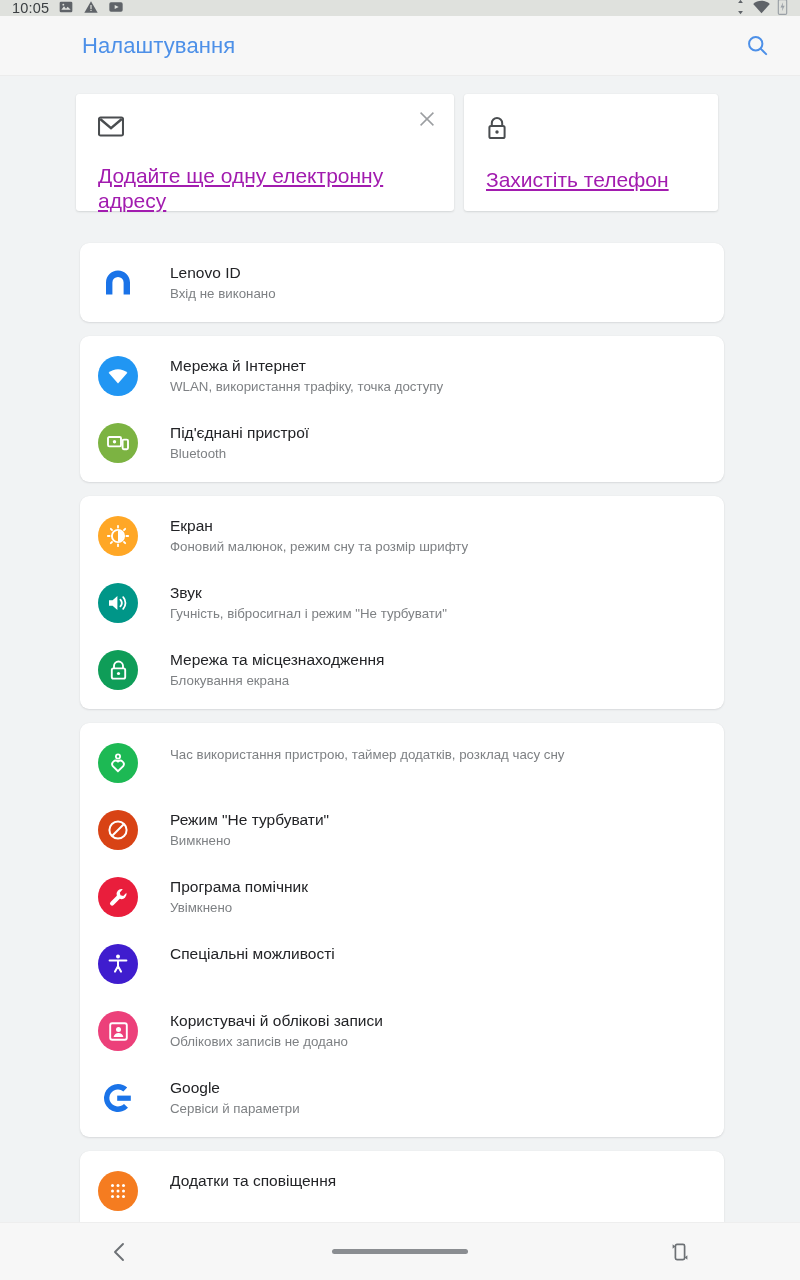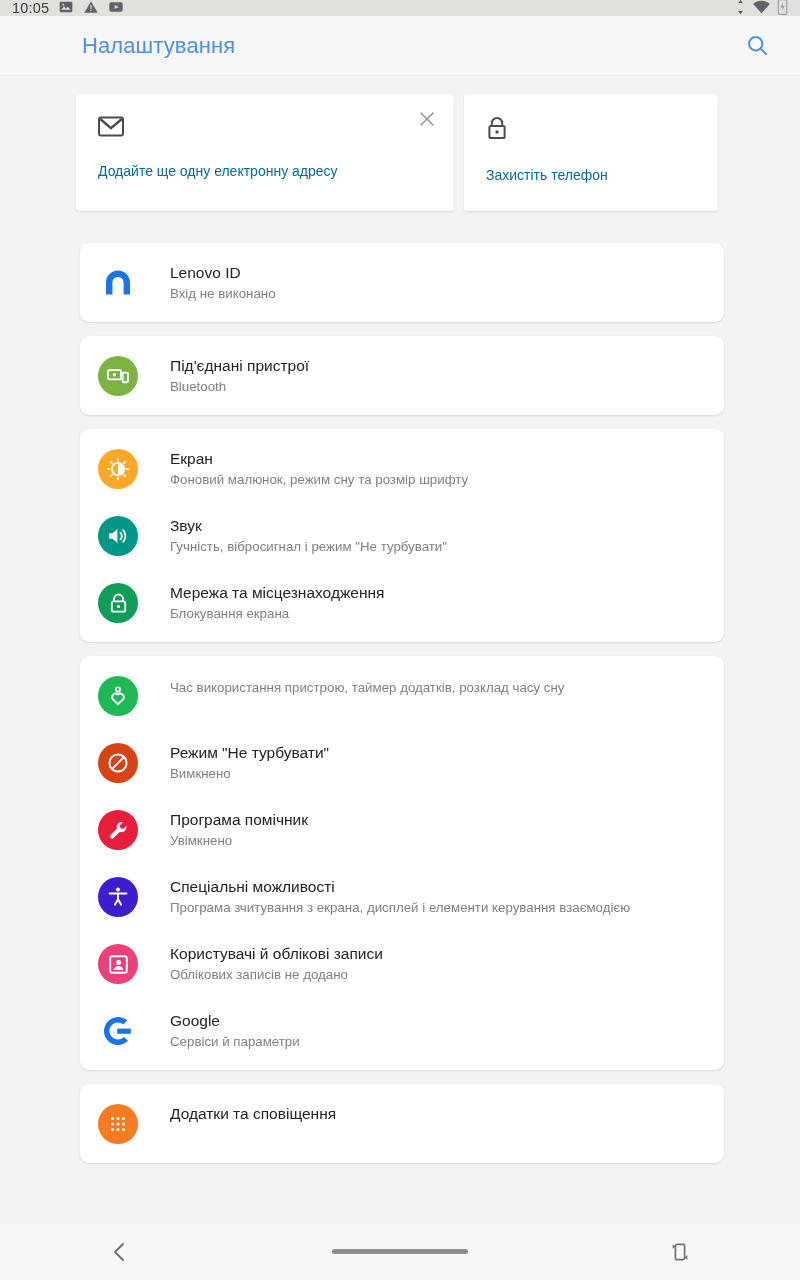--- a/index.html
+++ b/index.html
@@ -70,23 +70,24 @@
     border-radius:3px;
     box-shadow:0 1px 2px rgba(60,64,67,.15), 0 0 1px rgba(60,64,67,.08);
     position:relative;
     padding:22px 20px 20px 22px;
     height:117px;
   }
   .sugg-card.first { width:378px; }
   .sugg-card.second { width:254px; }
   .sugg-icon { margin-bottom:22px; }
   .sugg-text {
-    font-size:14px;
-    color:#0369a1;
+    font-size:21px;
+    color:#a21caf;
     line-height:1.2;
+    text-decoration:underline;
   }
   .sugg-close {
     position:absolute;
     top:14px; right:16px;
     width:22px; height:22px;
     display:flex; align-items:center; justify-content:center;
     cursor:pointer;
     opacity:.62;
   }
 
@@ -255,20 +256,31 @@
           </svg>
       </span>
       <span class="row-text">
         <span class="row-title">Lenovo ID</span>
         <span class="row-sub" style="display:block">Вхід не виконано</span>
       </span>
     </div>
   </div>
 
   <div class="group">
+    <div class="row">
+      <span class="row-icon" style="background:#2196f3">
+        <svg width="24" height="20" viewBox="0 0 24 20">
+            <path d="M12 17.4L2.6 6.8C5.2 4.5 8.5 3.2 12 3.2s6.8 1.3 9.4 3.6z" fill="#ffffff"></path>
+          </svg>
+      </span>
+      <span class="row-text">
+        <span class="row-title">Мережа й Інтернет</span>
+        <span class="row-sub" style="display:block">WLAN, використання трафіку, точка доступу</span>
+      </span>
+    </div>
     <div class="row">
       <span class="row-icon" style="background:#7cb342">
         <svg width="24" height="20" viewBox="0 0 24 20">
             <rect x="2" y="4" width="13" height="9.4" rx="1.3" fill="none" stroke="#ffffff" stroke-width="1.9"></rect>
             <circle cx="8.5" cy="8.7" r="1.7" fill="#ffffff"></circle>
             <rect x="16.6" y="6.6" width="5.4" height="9.6" rx="1.2" fill="none" stroke="#ffffff" stroke-width="1.9"></rect>
           </svg>
       </span>
       <span class="row-text">
         <span class="row-title">Під'єднані пристрої</span>
@@ -367,21 +379,20 @@
       <span class="row-icon" style="background:#3f1dce">
         <svg width="24" height="24" viewBox="0 0 24 24">
             <circle cx="12" cy="4.6" r="2" fill="#ffffff"></circle>
             <path d="M3.6 8.4h16.8" stroke="#ffffff" stroke-width="2" stroke-linecap="round"></path>
             <path d="M12 8.4v6" stroke="#ffffff" stroke-width="2"></path>
             <path d="M12 14.2l-3 5.4M12 14.2l3 5.4" stroke="#ffffff" stroke-width="2" stroke-linecap="round"></path>
           </svg>
       </span>
       <span class="row-text">
         <span class="row-title">Спеціальні можливості</span>
-        <span class="row-sub" style="display:block">Програма зчитування з екрана, дисплей і елементи керування взаємодією</span>
       </span>
     </div>
     <div class="row">
       <span class="row-icon" style="background:#ec407a">
         <svg width="23" height="23" viewBox="0 0 23 23">
             <rect x="3.2" y="3.2" width="16.6" height="16.6" rx="2" fill="none" stroke="#ffffff" stroke-width="1.9"></rect>
             <circle cx="11.5" cy="9.4" r="2.5" fill="#ffffff"></circle>
             <path d="M6.6 17c.6-2.6 2.6-3.9 4.9-3.9s4.3 1.3 4.9 3.9z" fill="#ffffff"></path>
           </svg>
       </span>

